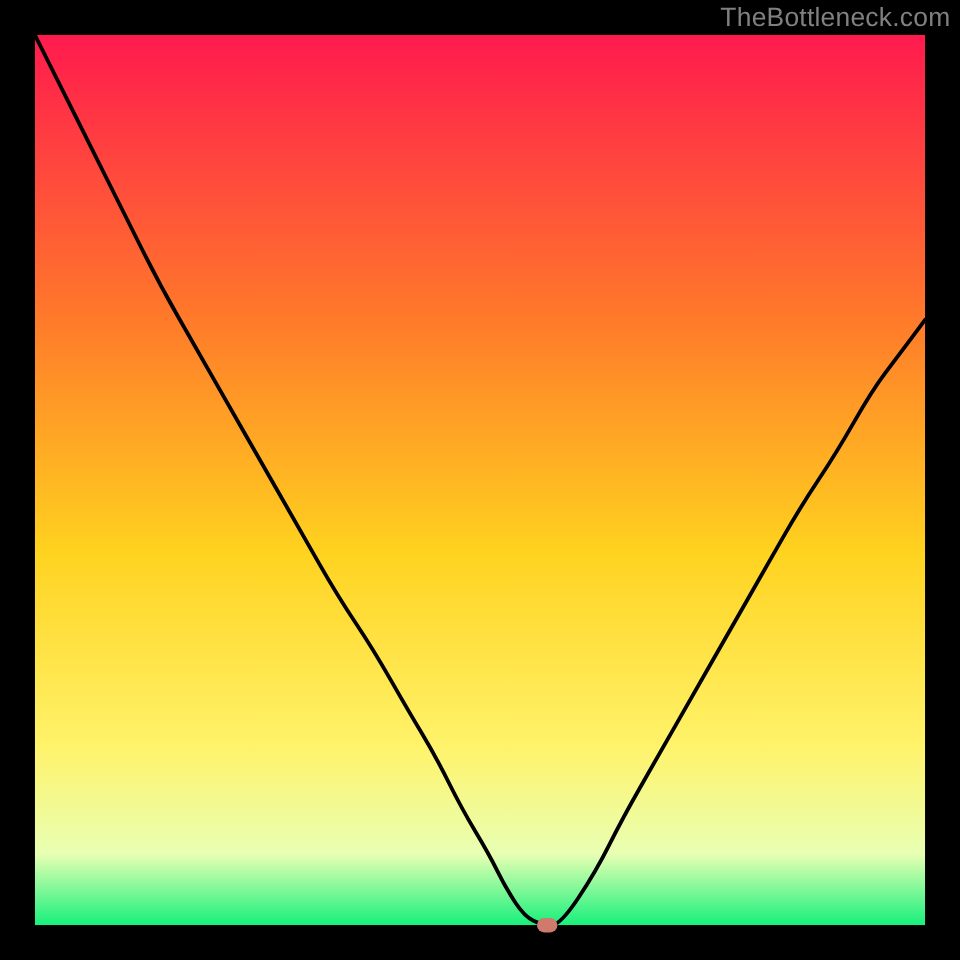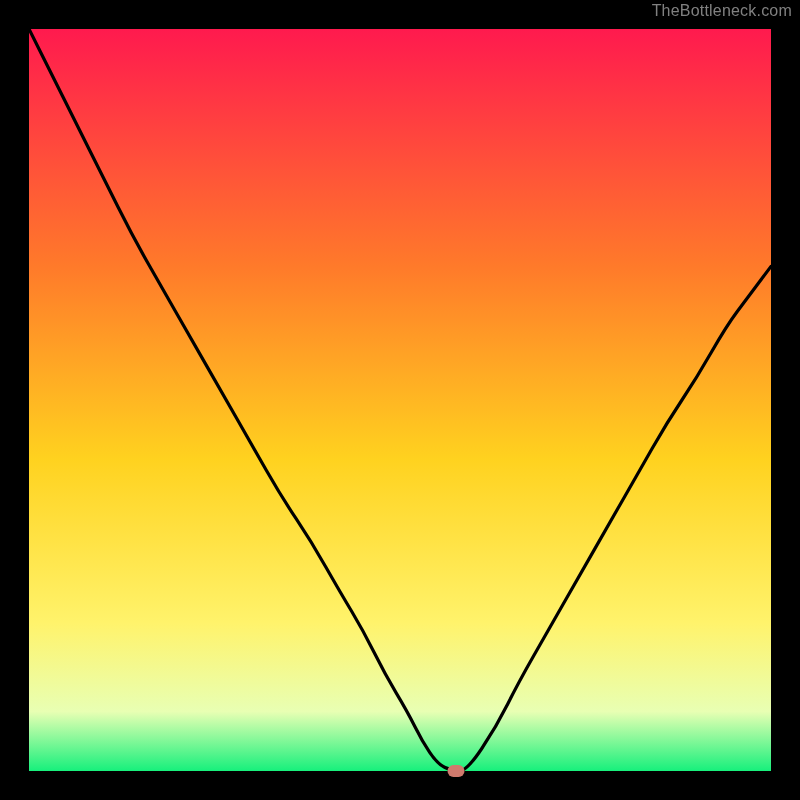--- a/index.html
+++ b/index.html
@@ -15,21 +15,21 @@
     position: relative;
     width: 800px;
     height: 800px;
     background: #000000;
   }
   .watermark {
     position: absolute;
     top: 2px;
     right: 8px;
     color: #808080;
-    font-size: 16px;
+    font-size: 22px;
     font-weight: 500;
     letter-spacing: 0.2px;
     z-index: 20;
     text-align: center;
   }
   .plot-area {
     position: absolute;
     left: 29px;
     top: 29px;
     width: 742px;

